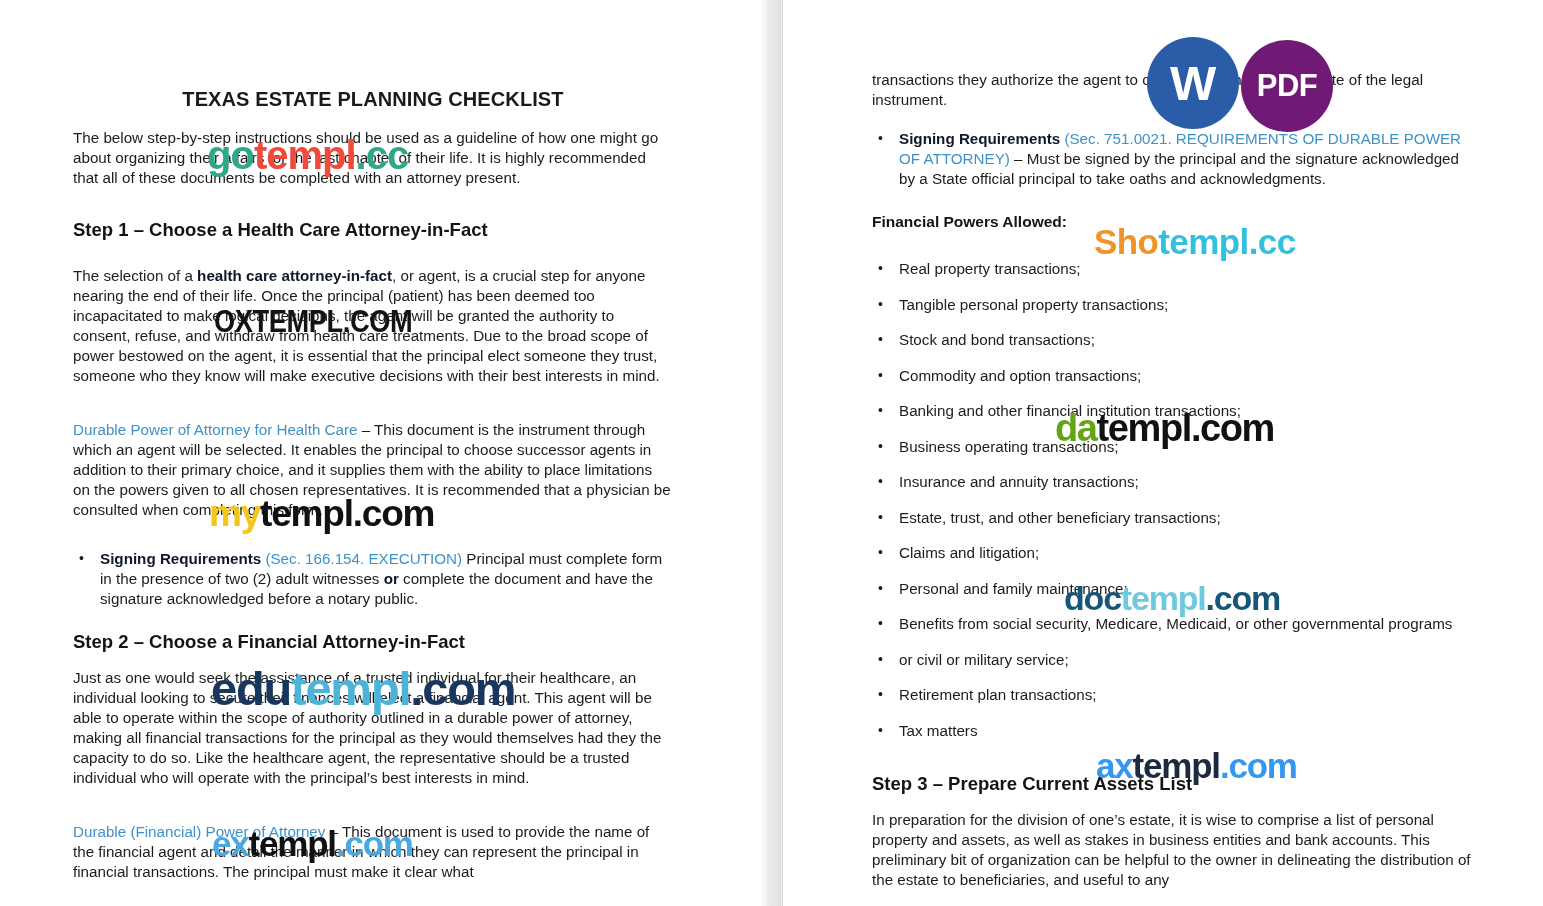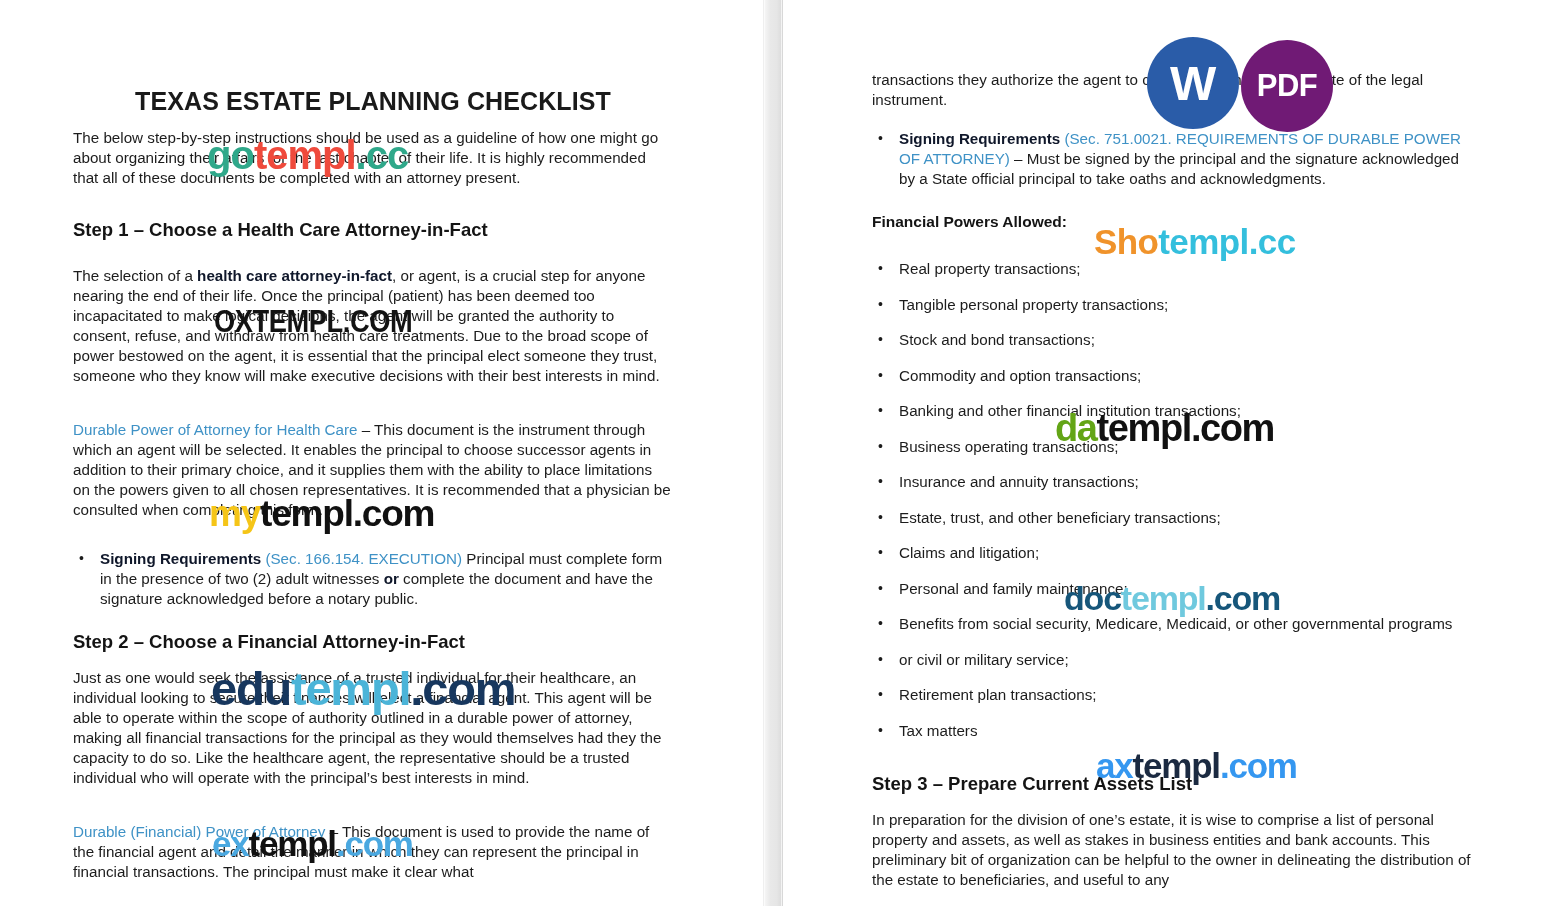--- a/index.html
+++ b/index.html
@@ -33,21 +33,21 @@
   
   .col {
     position: absolute;
     top: 0;
     height: 906px;
   }
   .col-left  { left: 73px;  width: 600px; }
   .col-right { left: 872px; width: 600px; }
 
   .doc-title {
-    font-size: 25px;
+    font-size: 20px;
     font-weight: bold;
     color: #1a1a1a;
     text-align: center;
     letter-spacing: 0.1px;
     margin: 0;
     padding-top: 88px;
     line-height: 1.1;
   }
 
   p.body, .bullet-text {

